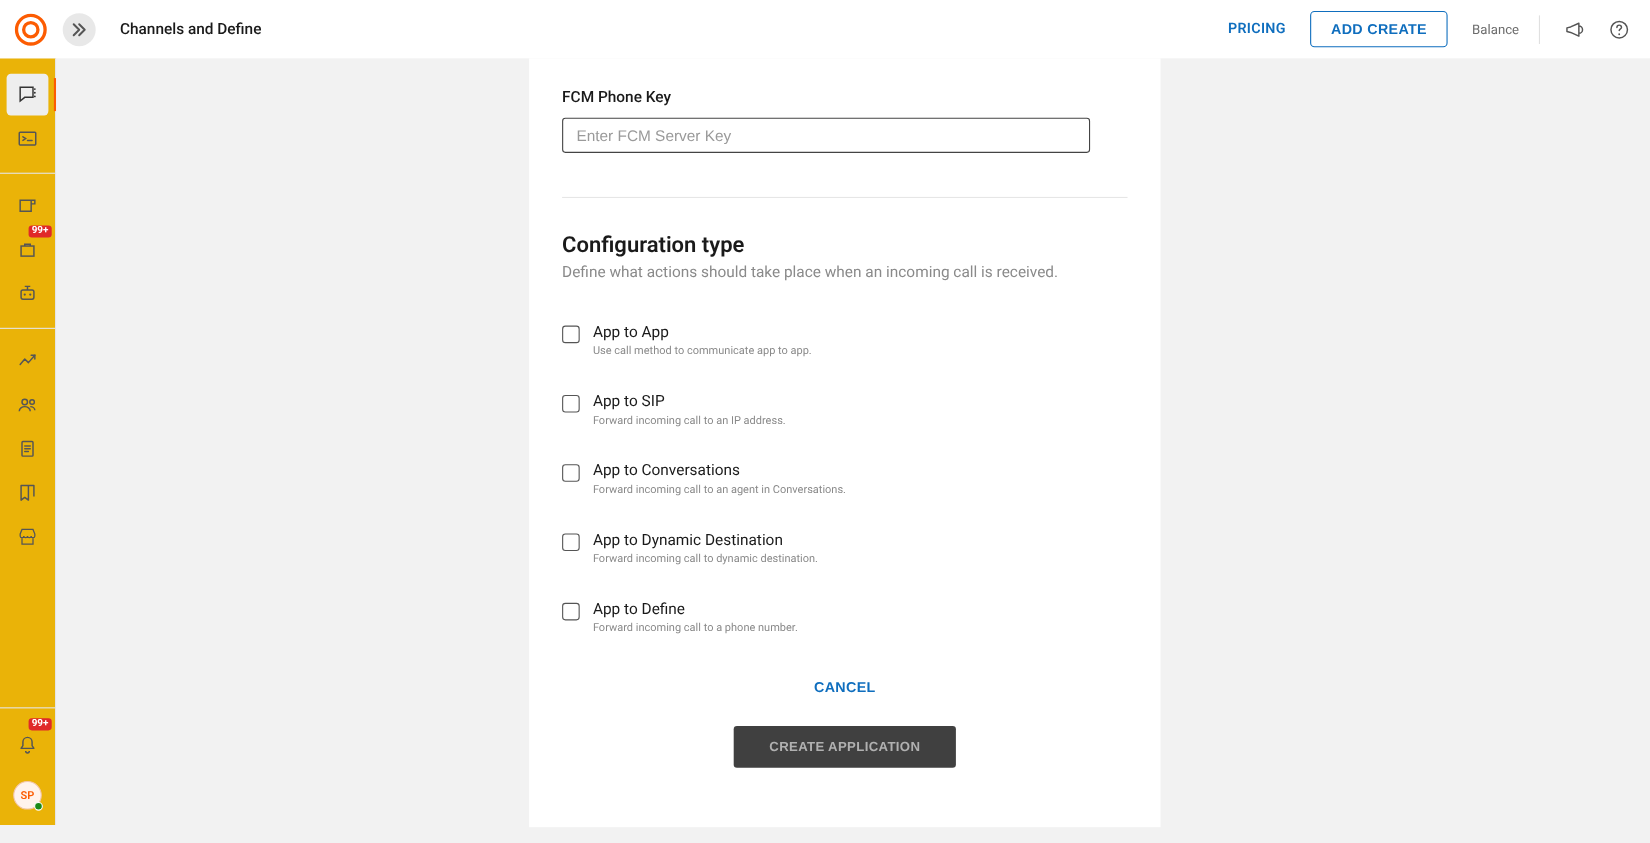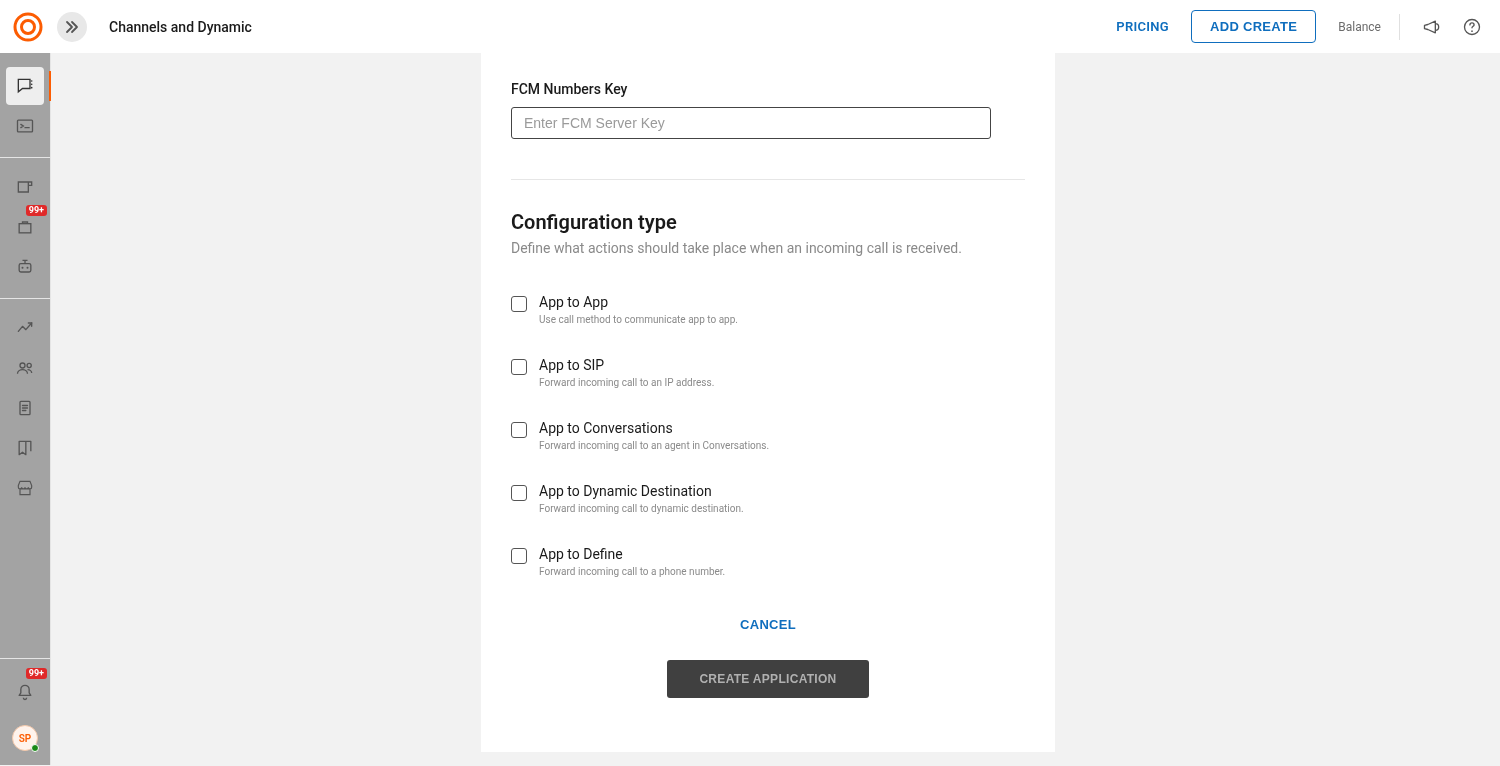--- a/index.html
+++ b/index.html
@@ -42,22 +42,22 @@
     padding: 8px 18px; border-radius: 4px; cursor:pointer; margin-right: 22px;
   }
   .balance-label { font-size: 12px; color:#6c6c6c; margin-right: 18px; }
   .header-divider { width:1px; height:26px; background:#e0e0e0; margin-right: 18px; }
   .header-icon { width: 28px; height:28px; display:flex; align-items:center; justify-content:center; cursor:pointer; margin-right: 12px; color:#555; }
   .header-icon:last-child { margin-right: 0; }
 
   
   .below-header { position: absolute; top:53px; bottom:0; left:0; right:0; }
   .sidebar {
-    position:absolute; top:0; bottom:1px; left:0; width:51px;
-    background:#a3a3a3; border-right:1px solid #e5e5e5;
+    position:absolute; top:0; bottom:16px; left:0; width:51px;
+    background:#eab308; border-right:1px solid #e5e5e5;
     display:flex; flex-direction:column; align-items:center;
     padding-top: 14px;
   }
   .sb-item {
     width:38px; height:38px; display:flex; align-items:center; justify-content:center;
     border-radius:4px; cursor:pointer; color:#555; position:relative; margin-bottom:2px;
   }
   .sb-item.active { background:#eee; }
   .sb-item.active::after {
     content:""; position:absolute; right:-7px; top:4px; bottom:4px; width:2px; background:#fc5c02;
@@ -122,21 +122,21 @@
     <svg width="30" height="30" viewBox="0 0 30 30">
       <circle cx="15" cy="15" r="13" fill="none" stroke="#fc5c02" stroke-width="3"></circle>
       <circle cx="15" cy="15" r="6.5" fill="none" stroke="#fc5c02" stroke-width="3"></circle>
     </svg>
   </div>
   <div class="collapse-btn">
     <svg width="16" height="16" viewBox="0 0 16 16">
       <path d="M3 3l5 5-5 5M8 3l5 5-5 5" fill="none" stroke="#555" stroke-width="1.8" stroke-linecap="round" stroke-linejoin="round"></path>
     </svg>
   </div>
-  <div class="header-title">Channels and Dynamic</div>
+  <div class="header-title">Channels and Define</div>
   <div class="header-spacer"></div>
   <div class="header-link">PRICING</div>
   <button class="header-btn">ADD CREATE</button>
   <div class="balance-label">Balance</div>
   <div class="header-divider"></div>
   <div class="header-icon">
     <svg width="20" height="20" viewBox="0 0 24 24">
         <path d="M3 10v4l4 1 9 4V5l-9 4-4 1z M16 8a4 4 0 010 8" fill="none" stroke="#555" stroke-width="1.6" stroke-linejoin="round"></path>
       </svg>
   </div>
@@ -233,21 +233,21 @@
       <div class="avatar">
         <span>SP</span>
         <span class="status-dot"></span>
       </div>
     </div>
   </div>
 
   <div class="main">
     <div class="card">
 
-      <div class="field-label">FCM Numbers Key</div>
+      <div class="field-label">FCM Phone Key</div>
       <input type="text" class="text-input" placeholder="Enter FCM Server Key" style="">
 
       <hr>
 
       <div class="section-title">Configuration type</div>
       <div class="section-sub">Define what actions should take place when an incoming call is received.</div>
 
       <div class="opt">
         <input type="checkbox" style="">
         <div class="opt-body">

